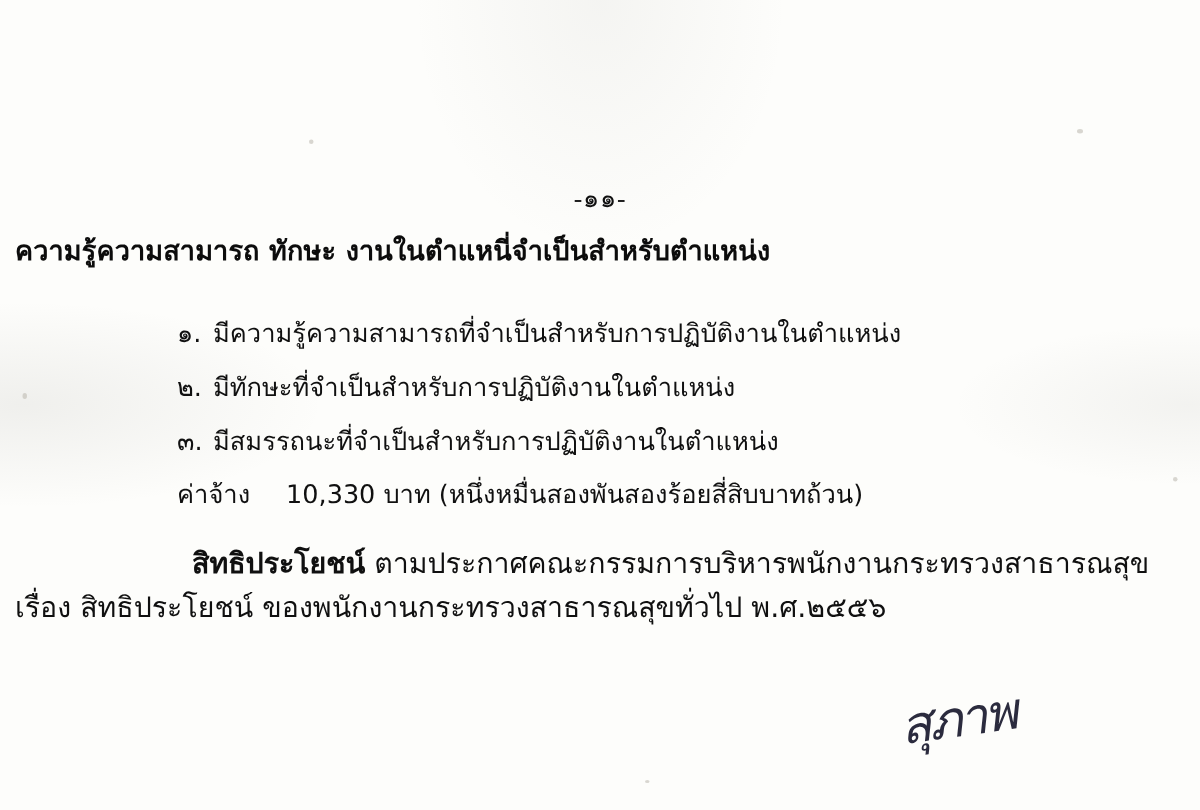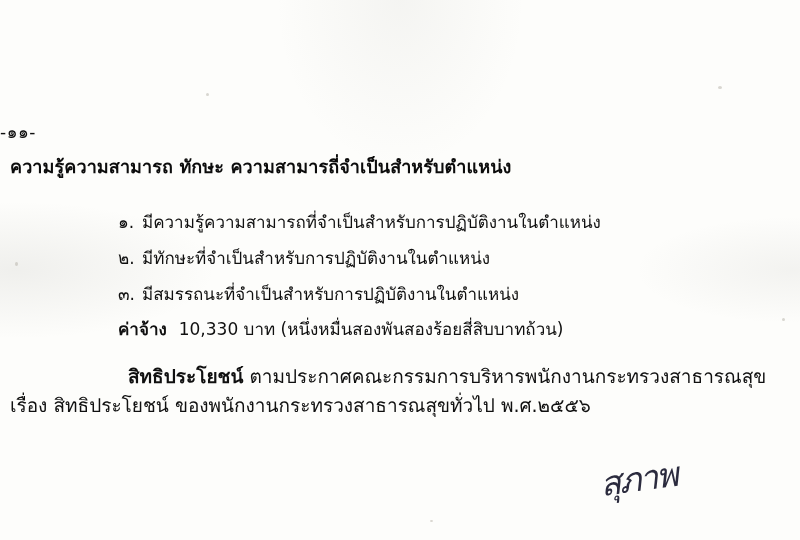--- a/index.html
+++ b/index.html
@@ -34,24 +34,25 @@
     position: absolute;
     background: #b9b6ad;
     border-radius: 50%;
     opacity: 0.55;
   }
   .page-number {
     position: absolute;
     top: 118px;
     left: 0;
     width: 800px;
-    text-align: left;
+    text-align: center;
     font-size: 17px;
     color: #101010;
     letter-spacing: 0.5px;
+    font-family: Liberation Serif, serif;
   }
   .heading {
     position: absolute;
     top: 152px;
     left: 10px;
     font-size: 18px;
     font-weight: bold;
     color: #0c0c0c;
     letter-spacing: 0.1px;
   }
@@ -72,22 +73,22 @@
   }
   .wage-line {
     position: absolute;
     top: 315px;
     left: 118px;
     font-size: 17px;
     color: #101010;
     white-space: nowrap;
   }
   .wage-line .label {
-    font-weight: bold;
-    margin-right: 12px;
+    font-weight: normal;
+    margin-right: 24px;
   }
   .benefit-block {
     position: absolute;
     top: 362px;
     left: 10px;
     width: 782px;
     font-size: 19px;
     color: #101010;
     line-height: 1.55;
   }
@@ -119,21 +120,21 @@
   <div class="scan-tint"></div>
 
   <div class="speck" style="left:206px; top:93px; width:3px; height:3px;"></div>
   <div class="speck" style="left:718px; top:86px; width:4px; height:3px;"></div>
   <div class="speck" style="left:15px; top:262px; width:3px; height:4px;"></div>
   <div class="speck" style="left:782px; top:318px; width:3px; height:3px;"></div>
   <div class="speck" style="left:430px; top:520px; width:3px; height:2px;"></div>
 
   <div class="page-number">-๑๑-</div>
 
-  <div class="heading">ความรู้ความสามารถ ทักษะ ความสามารถี่จำเป็นสำหรับตำแหน่ง</div>
+  <div class="heading">ความรู้ความสามารถ ทักษะ งานในตำแหนี่จำเป็นสำหรับตำแหน่ง</div>
 
   <div class="list">
     <div class="list-item">
       <span class="marker">๑.</span><span>มีความรู้ความสามารถที่จำเป็นสำหรับการปฏิบัติงานในตำแหน่ง</span>
     </div>
     <div class="list-item">
       <span class="marker">๒.</span><span>มีทักษะที่จำเป็นสำหรับการปฏิบัติงานในตำแหน่ง</span>
     </div>
     <div class="list-item">
       <span class="marker">๓.</span><span>มีสมรรถนะที่จำเป็นสำหรับการปฏิบัติงานในตำแหน่ง</span>

